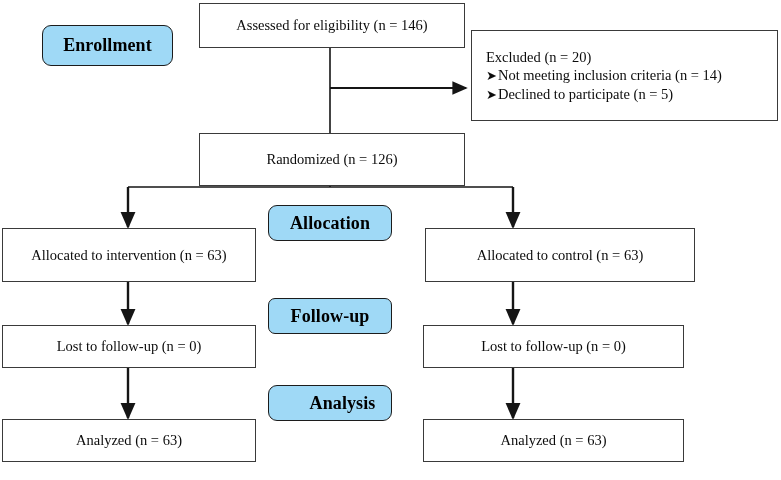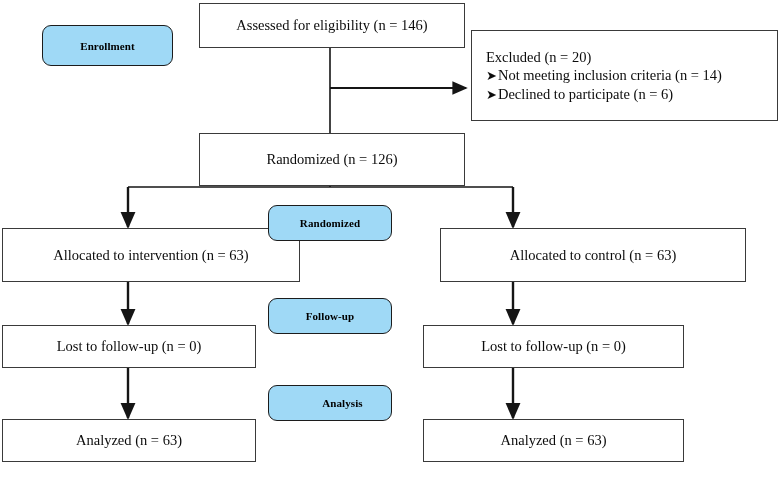--- a/index.html
+++ b/index.html
@@ -62,21 +62,21 @@
     position: absolute;
     box-sizing: border-box;
     background: #9fd9f6;
     border: 1.6px solid #1c1c1c;
     border-radius: 9px;
     display: flex;
     align-items: center;
     justify-content: center;
     font-family: "Liberation Serif", "DejaVu Serif", serif;
     font-weight: bold;
-    font-size: 11px;
+    font-size: 18px;
     color: #000000;
     letter-spacing: 0.1px;
     z-index: 3;
   }
 </style>
 </head>
 <body>
 
 <div id="diagram-root">
 
@@ -102,56 +102,56 @@
 
     <line x1="128" y1="368" x2="128" y2="418" stroke="#151515" stroke-width="2.4" marker-end="url(#arrowhead)"></line>
     <line x1="513" y1="368" x2="513" y2="418" stroke="#151515" stroke-width="2.4" marker-end="url(#arrowhead)"></line>
   </svg>
 
   <div class="stage-pill" style="left:42px; top:25px; width:131px; height:41px;">
     <span>Enrollment</span>
   </div>
 
   <div class="stage-pill" style="left:268px; top:205px; width:124px; height:36px;">
-    <span>Randomized</span>
+    <span>Allocation</span>
   </div>
 
-  <div class="stage-pill" style="left:268px; top:298px; width:124px; height:36px;">
+  <div class="stage-pill" style="left:268px; top:298px; width:124px; height:36px;border-radius:7px;">
     <span>Follow-up</span>
   </div>
 
   <div class="stage-pill" style="left:268px; top:385px; width:124px; height:36px;padding-left:25px;">
     <span>Analysis</span>
   </div>
 
   <div class="node-box" style="left:199px; top:3px; width:266px; height:45px;">
     <span class="line">Assessed for eligibility (n = 146)</span>
   </div>
 
   <div class="node-box left-align" style="left:471px; top:30px; width:307px; height:91px;">
     <span class="lines">
       <span class="line">Excluded (n = 20)</span>
       <span class="line">
         <span class="bullet-arrow">➤</span><span>Not meeting inclusion criteria (n = 14)</span>
       </span>
       <span class="line">
-        <span class="bullet-arrow">➤</span><span>Declined to participate (n = 6)</span>
+        <span class="bullet-arrow">➤</span><span>Declined to participate (n = 5)</span>
       </span>
     </span>
   </div>
 
   <div class="node-box" style="left:199px; top:133px; width:266px; height:53px;">
     <span class="line">Randomized (n = 126)</span>
   </div>
 
-  <div class="node-box" style="left:2px; top:228px; width:298px; height:54px;">
+  <div class="node-box" style="left:2px; top:228px; width:254px; height:54px;">
     <span class="line">Allocated to intervention (n = 63)</span>
   </div>
 
-  <div class="node-box" style="left:440px; top:228px; width:306px; height:54px;">
+  <div class="node-box" style="left:425px; top:228px; width:270px; height:54px;">
     <span class="line">Allocated to control (n = 63)</span>
   </div>
 
   <div class="node-box" style="left:2px; top:325px; width:254px; height:43px;">
     <span class="line">Lost to follow-up (n = 0)</span>
   </div>
 
   <div class="node-box" style="left:423px; top:325px; width:261px; height:43px;">
     <span class="line">Lost to follow-up (n = 0)</span>
   </div>

